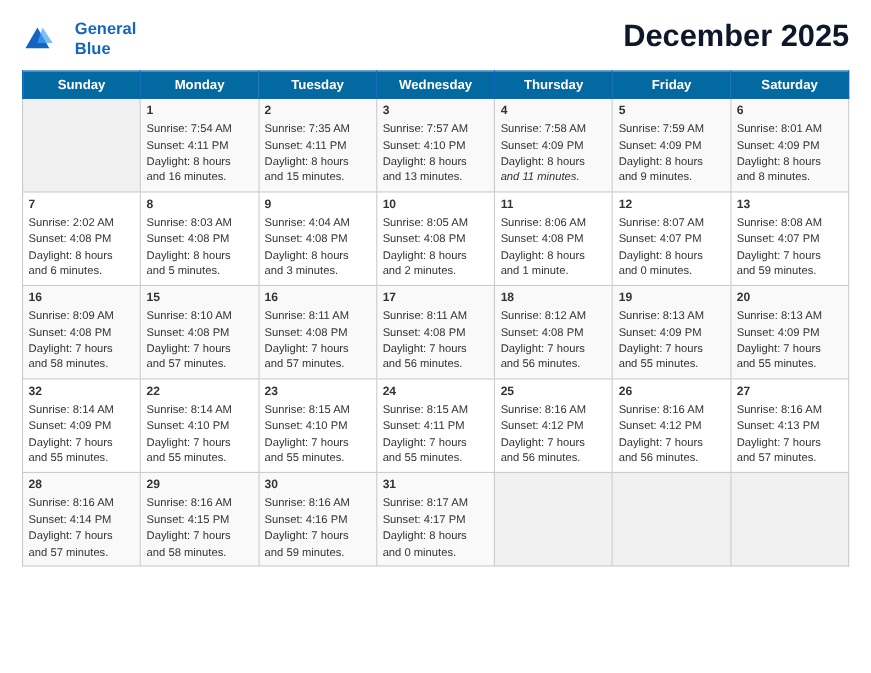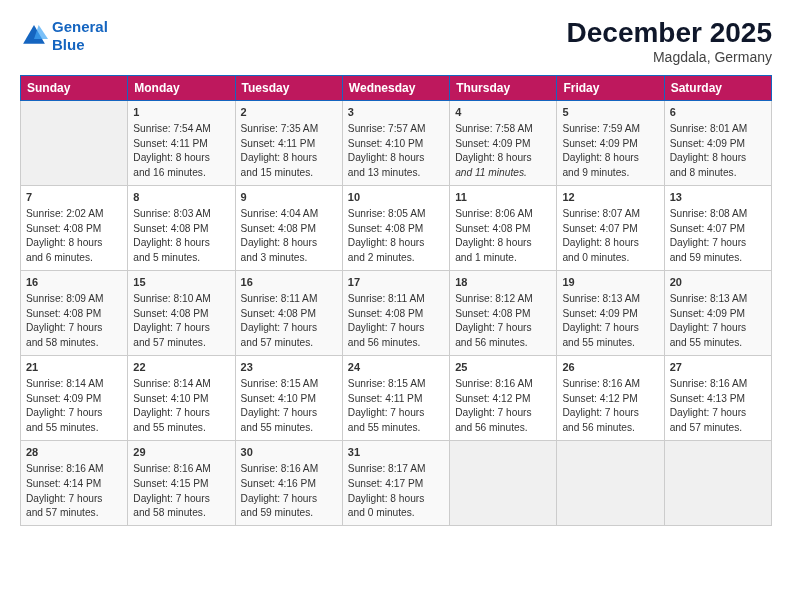--- a/index.html
+++ b/index.html
@@ -18,21 +18,21 @@
     }
     .header {
       display: flex;
       justify-content: space-between;
       align-items: flex-start;
       margin-bottom: 10px;
     }
     .logo {
       display: flex;
       align-items: center;
-      gap: 4px;
+      gap: 20px;
     }
     .logo-text {
       font-size: 15px;
       font-weight: bold;
       line-height: 1.2;
       color: #333;
     }
     .logo-text span {
       color: #1565C0;
     }
@@ -53,24 +53,24 @@
       font-size: 14px;
       font-weight: normal;
       color: #444;
     }
     table {
       width: 100%;
       border-collapse: collapse;
       font-size: 10.5px;
     }
     thead tr th {
-      background: #be185d;
+      background: #0369a1;
       color: #fff;
       padding: 5px 6px;
-      text-align: left;
+      text-align: center;
       font-size: 12px;
       font-weight: bold;
       border: 1px solid #1565C0;
     }
     tbody tr td {
       border: 1px solid #ccc;
       vertical-align: top;
       padding: 4px 5px;
       min-height: 80px;
       height: 82px;
@@ -105,21 +105,20 @@
         <polygon points="18,4 32,28 4,28" fill="#1565C0"></polygon>
         <polygon points="24,4 36,22 18,22" fill="#42A5F5" opacity="0.7"></polygon>
       </svg>
       <div class="logo-text">
         <div><span>General</span></div>
         <div><span>Blue</span></div>
       </div>
     </div>
     <div class="title-block">
       <h1>December 2025</h1>
-      <h2>Magdala, Germany</h2>
     </div>
   </div>
 
   <table>
     <thead>
       <tr>
       <th>Sunday</th>
           <th>Monday</th>
           <th>Tuesday</th>
           <th>Wednesday</th>
@@ -271,21 +270,21 @@
           <td>
             <span class="day-num">20</span>
             <span style="display: block;">Sunrise: 8:13 AM</span>
             <span style="display: block;">Sunset: 4:09 PM</span>
             <span style="display: block;">Daylight: 7 hours</span>
             <span style="display: block;">and 55 minutes.</span>
           </td>
         </tr>
         <tr>
           <td>
-            <span class="day-num">21</span>
+            <span class="day-num">32</span>
             <span style="display: block;">Sunrise: 8:14 AM</span>
             <span style="display: block;">Sunset: 4:09 PM</span>
             <span style="display: block;">Daylight: 7 hours</span>
             <span style="display: block;">and 55 minutes.</span>
           </td>
           <td>
             <span class="day-num">22</span>
             <span style="display: block;">Sunrise: 8:14 AM</span>
             <span style="display: block;">Sunset: 4:10 PM</span>
             <span style="display: block;">Daylight: 7 hours</span>

